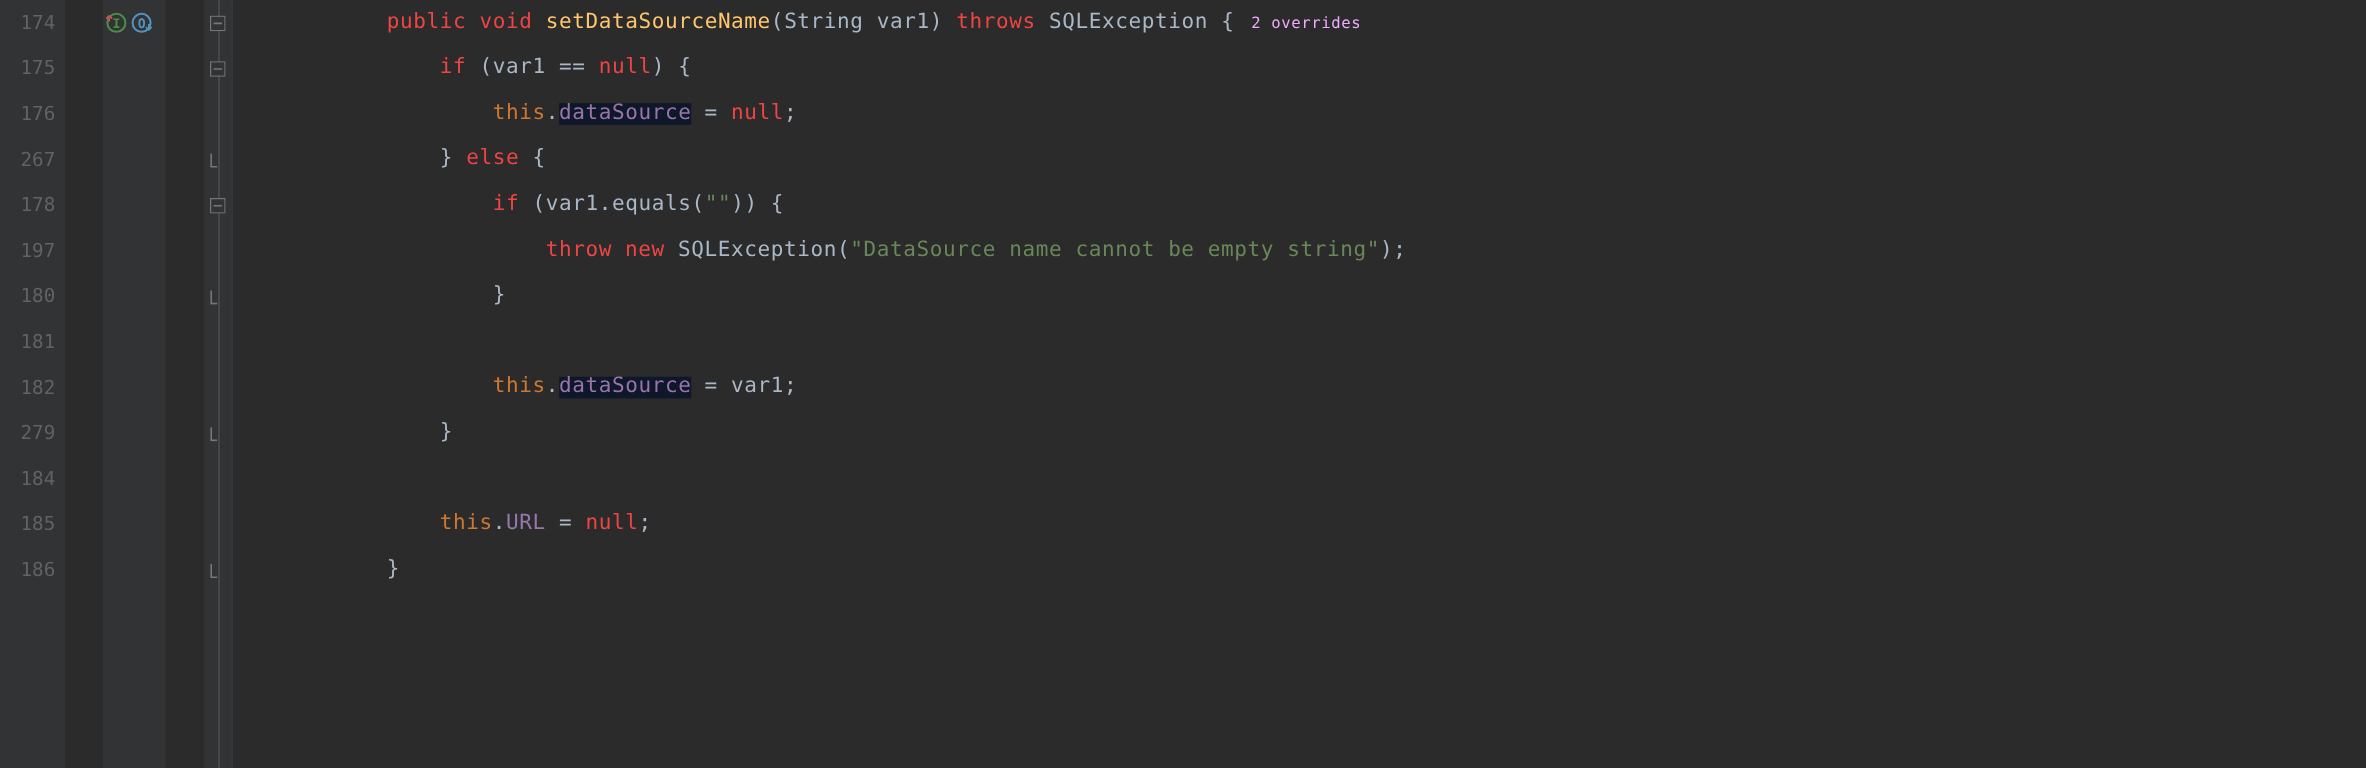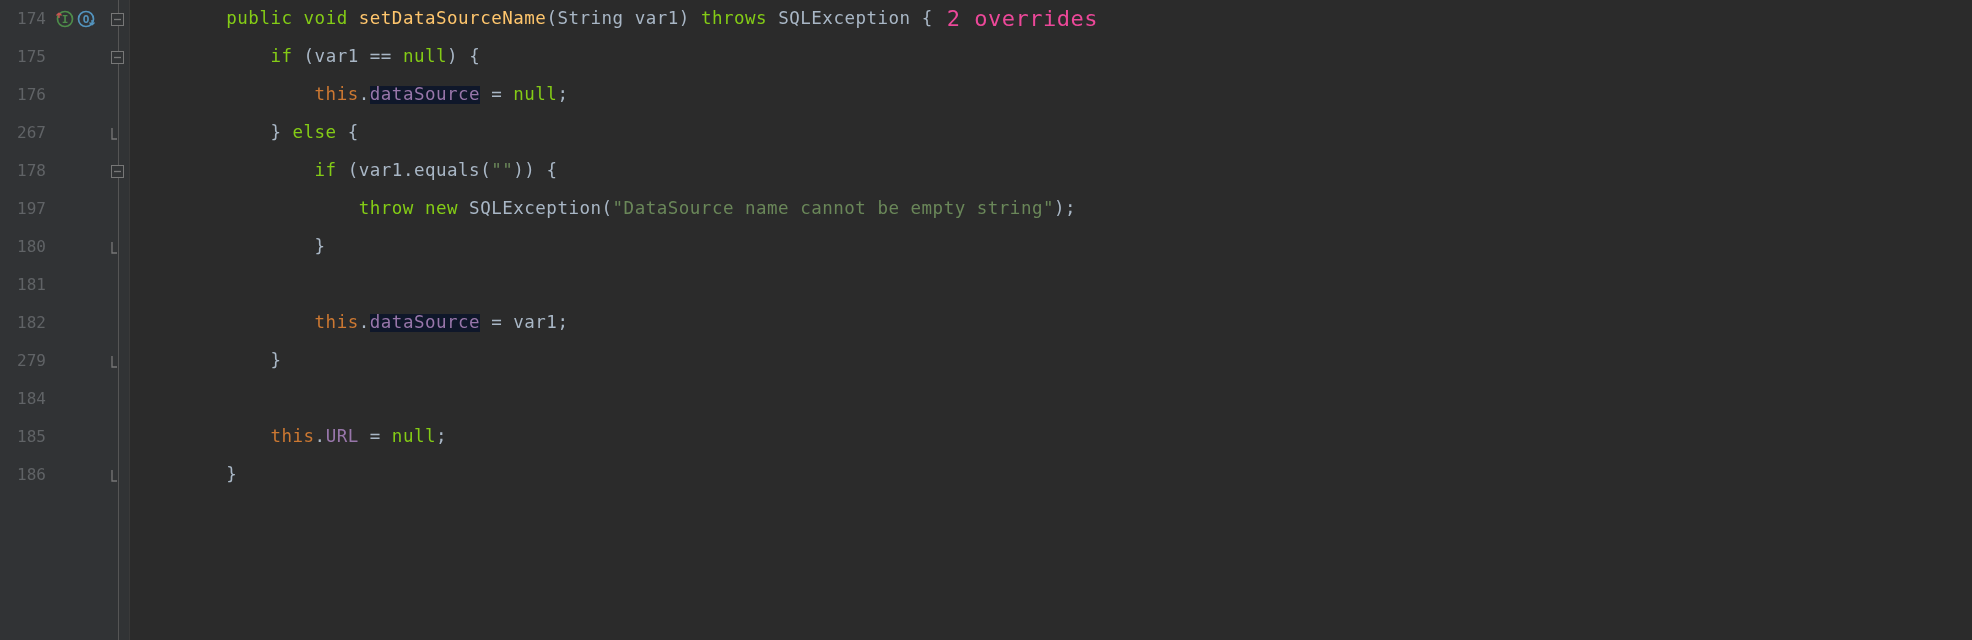--- a/index.html
+++ b/index.html
@@ -8,20 +8,21 @@
     font-family: 'Menlo', 'Consolas', monospace;
     font-size: 17.5px;
     line-height: 1;
     overflow: hidden;
     width: 1972px;
     height: 640px;
   }
   .editor {
     display: flex;
     height: 100%;
+    gap: 32px;
   }
   .gutter {
     background: #313335;
     color: #606366;
     text-align: right;
     padding-right: 8px;
     user-select: none;
     flex-shrink: 0;
     width: 54px;
   }
@@ -78,29 +79,29 @@
     padding-left: 8px;
     position: relative;
   }
   .code-line {
     height: 38px;
     display: flex;
     align-items: center;
     white-space: pre;
     letter-spacing: 0.5px;
   }
-  .kw { color: #84cc16; }
+  .kw { color: #ef4444; }
   .mname { color: #ffc66d; }
   .txt { color: #a9b7c6; }
   .pn { color: #a9b7c6; }
   .this { color: #cc7832; }
   .field { color: #9876aa; }
   .field-hl { color: #9876aa; background: #0f172a; }
   .str { color: #6a8759; }
-  .hint { color: #ec4899; font-style: normal; padding-left: 14px; font-size: 22px; }
+  .hint { color: #f0abfc; font-style: normal; padding-left: 14px; font-size: 13px; }
   .icon-i {
     width: 18px; height: 18px;
   }
   .icon-o {
     width: 18px; height: 18px;
   }
 </style>
 </head>
 <body>
 

